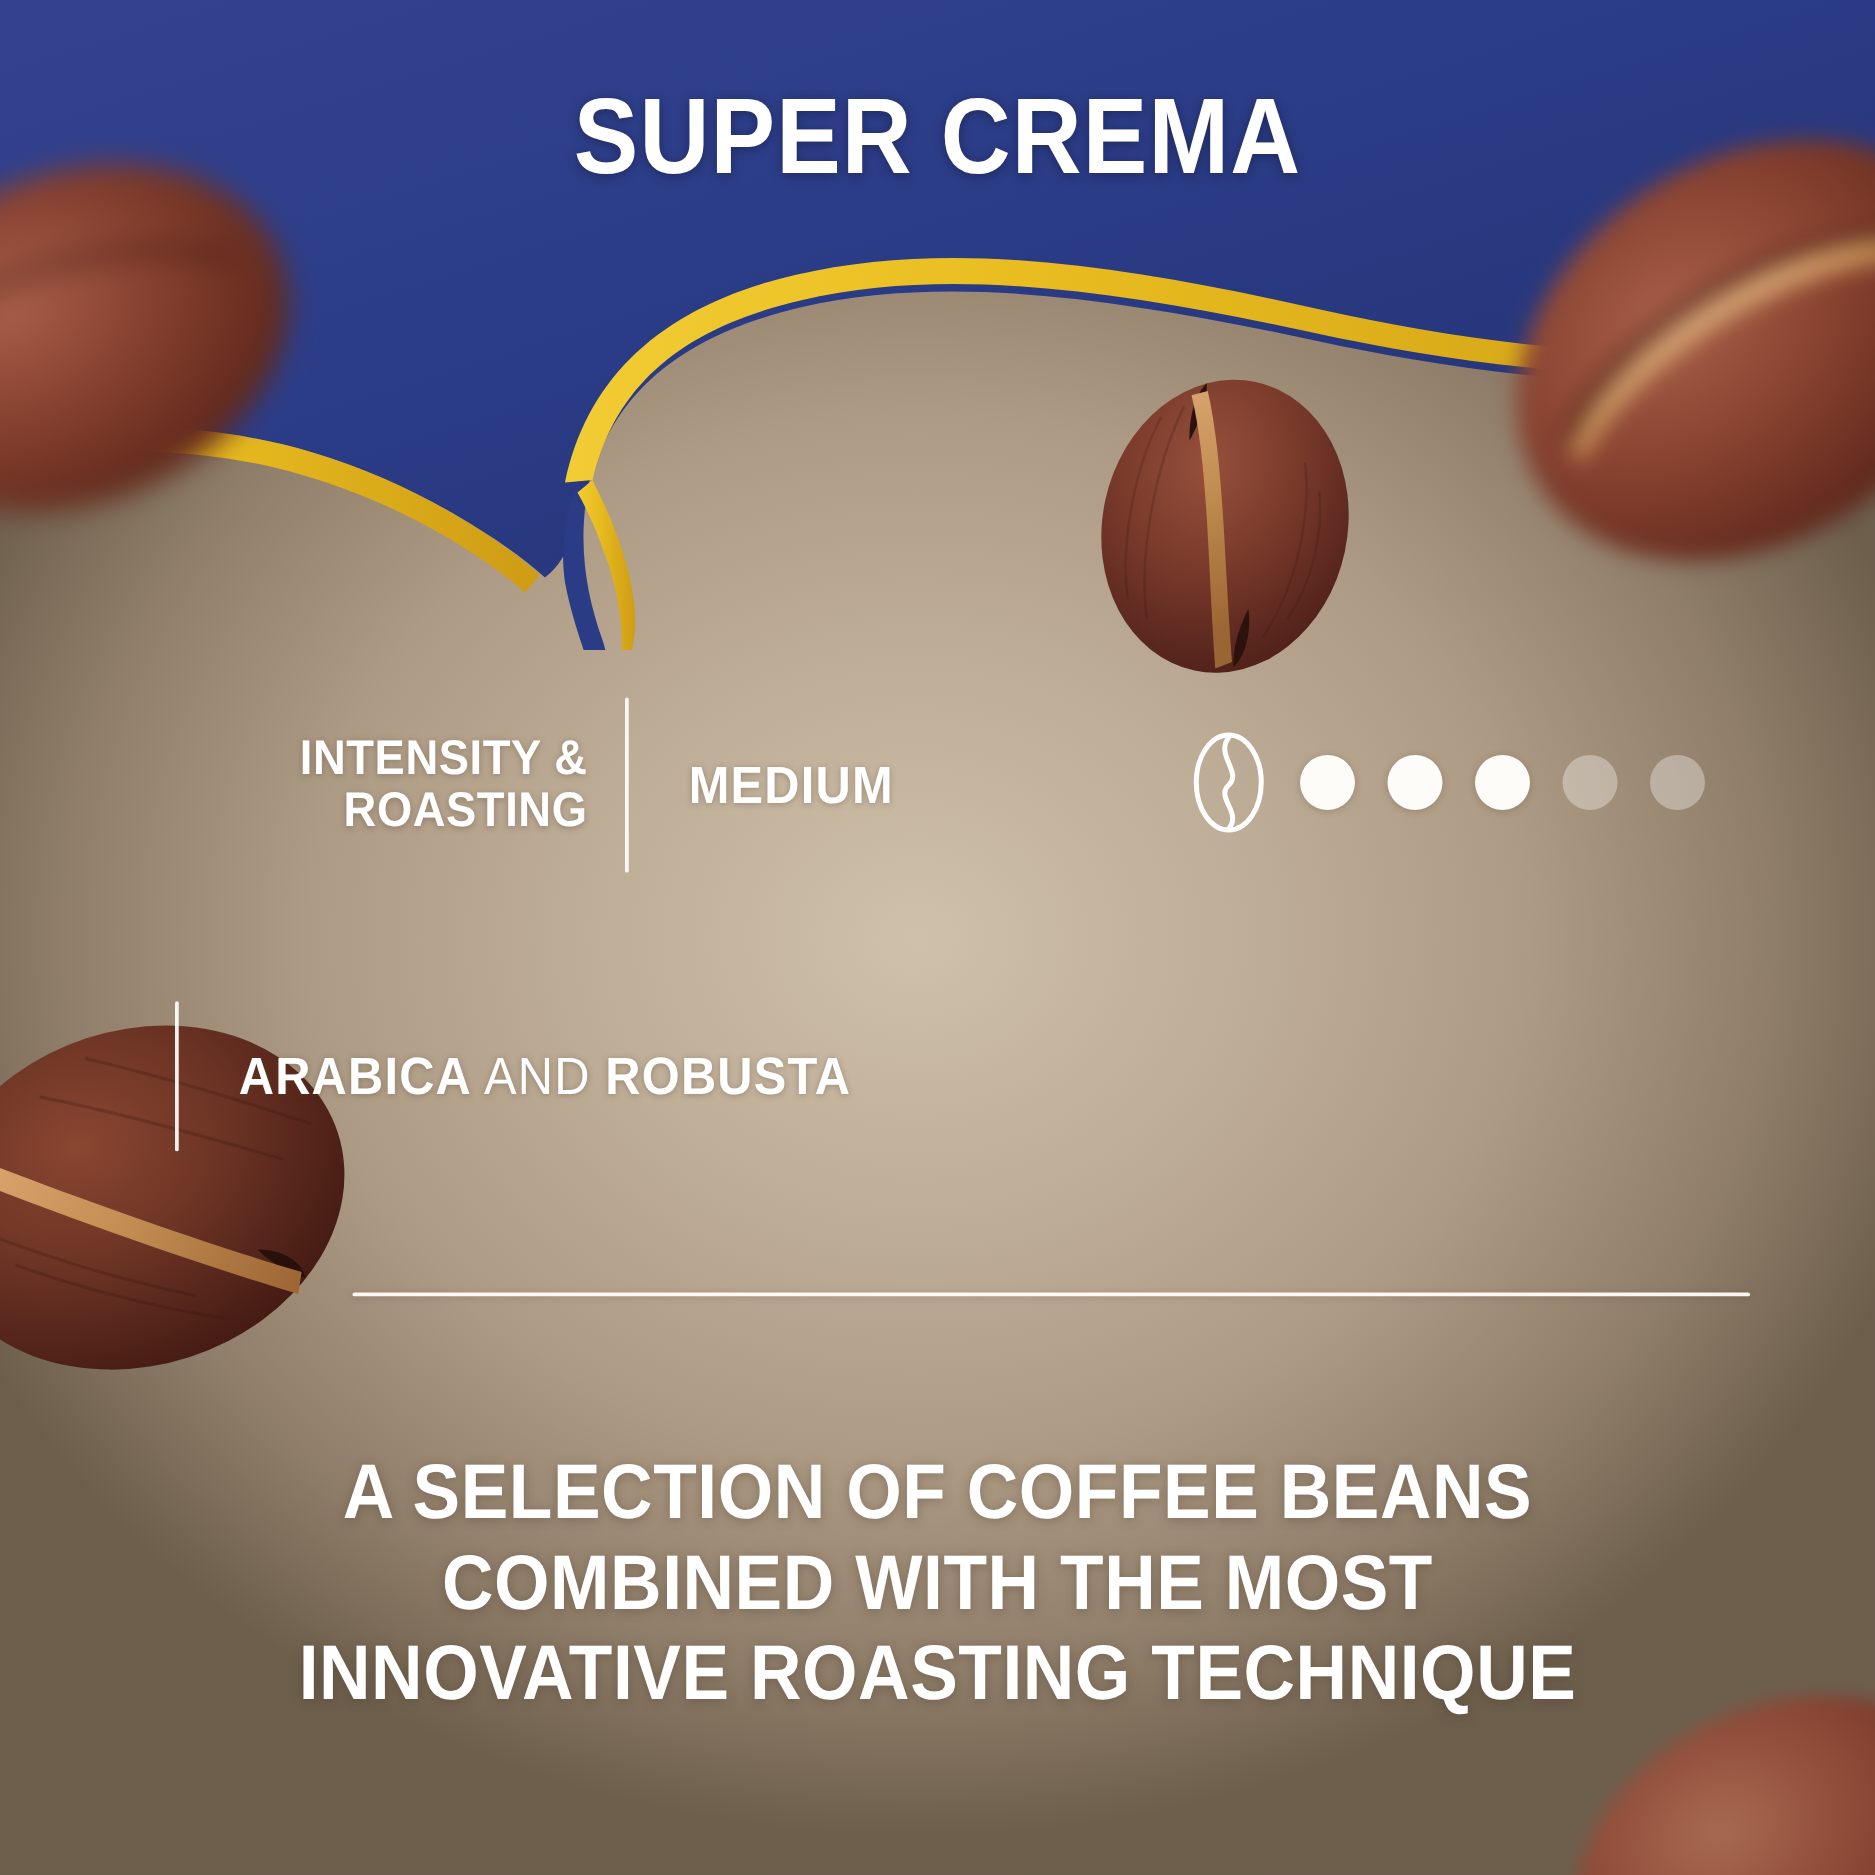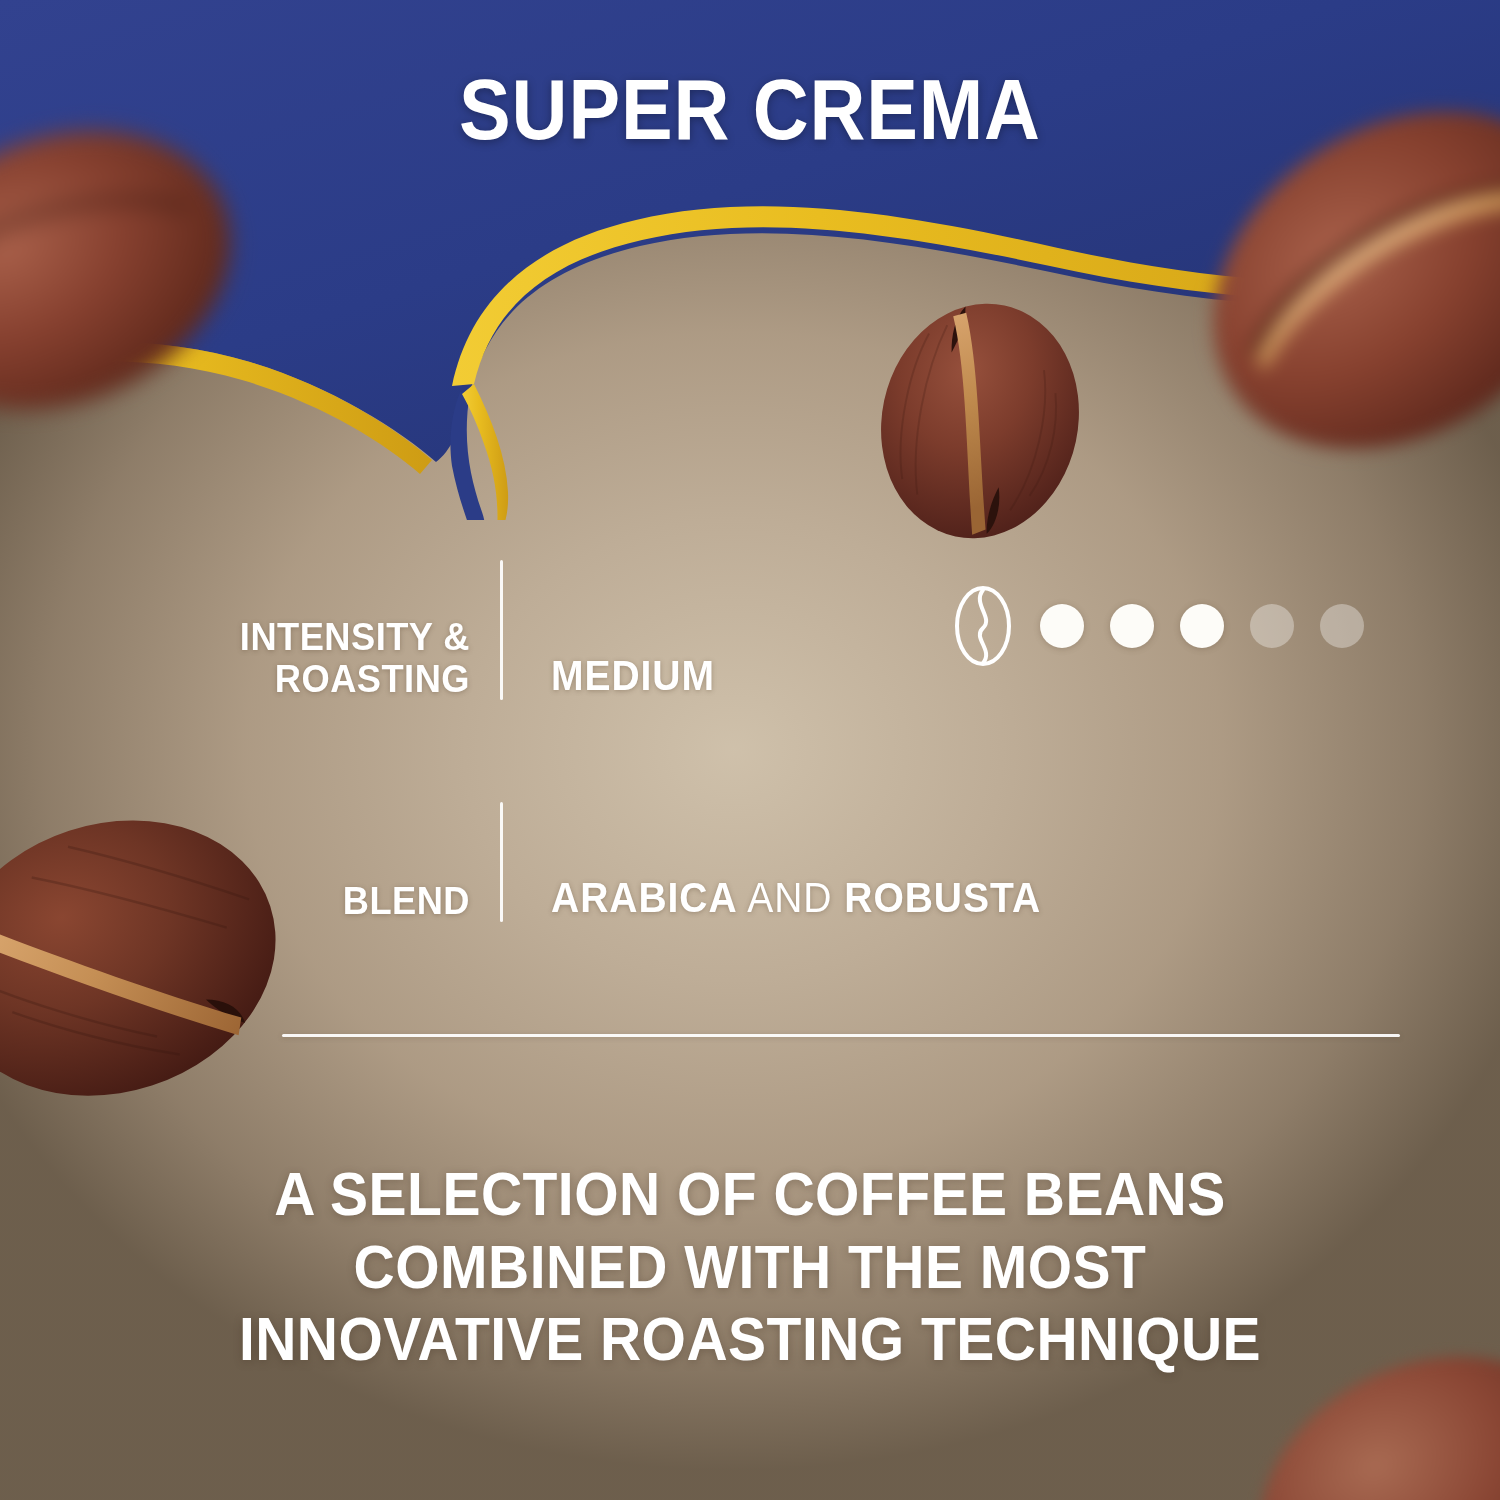--- a/index.html
+++ b/index.html
@@ -40,21 +40,21 @@
   
   .title{
     position:absolute;left:0;top:66px;width:1500px;text-align:center;
     color:#fff;font-weight:bold;font-size:86px;letter-spacing:1px;
     font-stretch:condensed;transform:scaleX(.9);
     text-shadow:0 2px 10px rgba(0,0,0,.32);
     line-height:1;
   }
 
   
-  .spec{position:absolute;display:flex;align-items:flex-end;}
+  .spec{position:absolute;display:flex;align-items:center;}
   .spec-label{
     color:#fff;font-weight:bold;font-size:39px;line-height:1.08;
     text-align:right;letter-spacing:.5px;transform:scaleX(.93);
     transform-origin:right center;
     text-shadow:0 1px 5px rgba(80,60,40,.35);
   }
   .divider-v{
     width:3px;background:rgba(255,255,255,.92);border-radius:2px;
     flex:0 0 auto;
   }
@@ -264,25 +264,20 @@
       </svg>
     </span>
     <span class="dot on"></span>
     <span class="dot on"></span>
     <span class="dot on"></span>
     <span class="dot off"></span>
     <span class="dot off"></span>
   </div>
 
   <div class="spec" style="left:110px;top:800px;width:1200px;height:122px;">
-    <div style="width:360px;">
-      <div class="spec-label">
-        <div>BLEND</div>
-      </div>
-    </div>
     <div class="divider-v" style="height:120px;margin:0 48px 0 30px;"></div>
     <div class="spec-value">
       <span>ARABICA</span><span class="lite"> AND </span><span>ROBUSTA</span>
     </div>
   </div>
 
   <div class="rule" style="left:282px;top:1034px;width:1118px;"></div>
 
   <div class="tagline" style="top:1158px;">
     <div>A SELECTION OF COFFEE BEANS</div>

